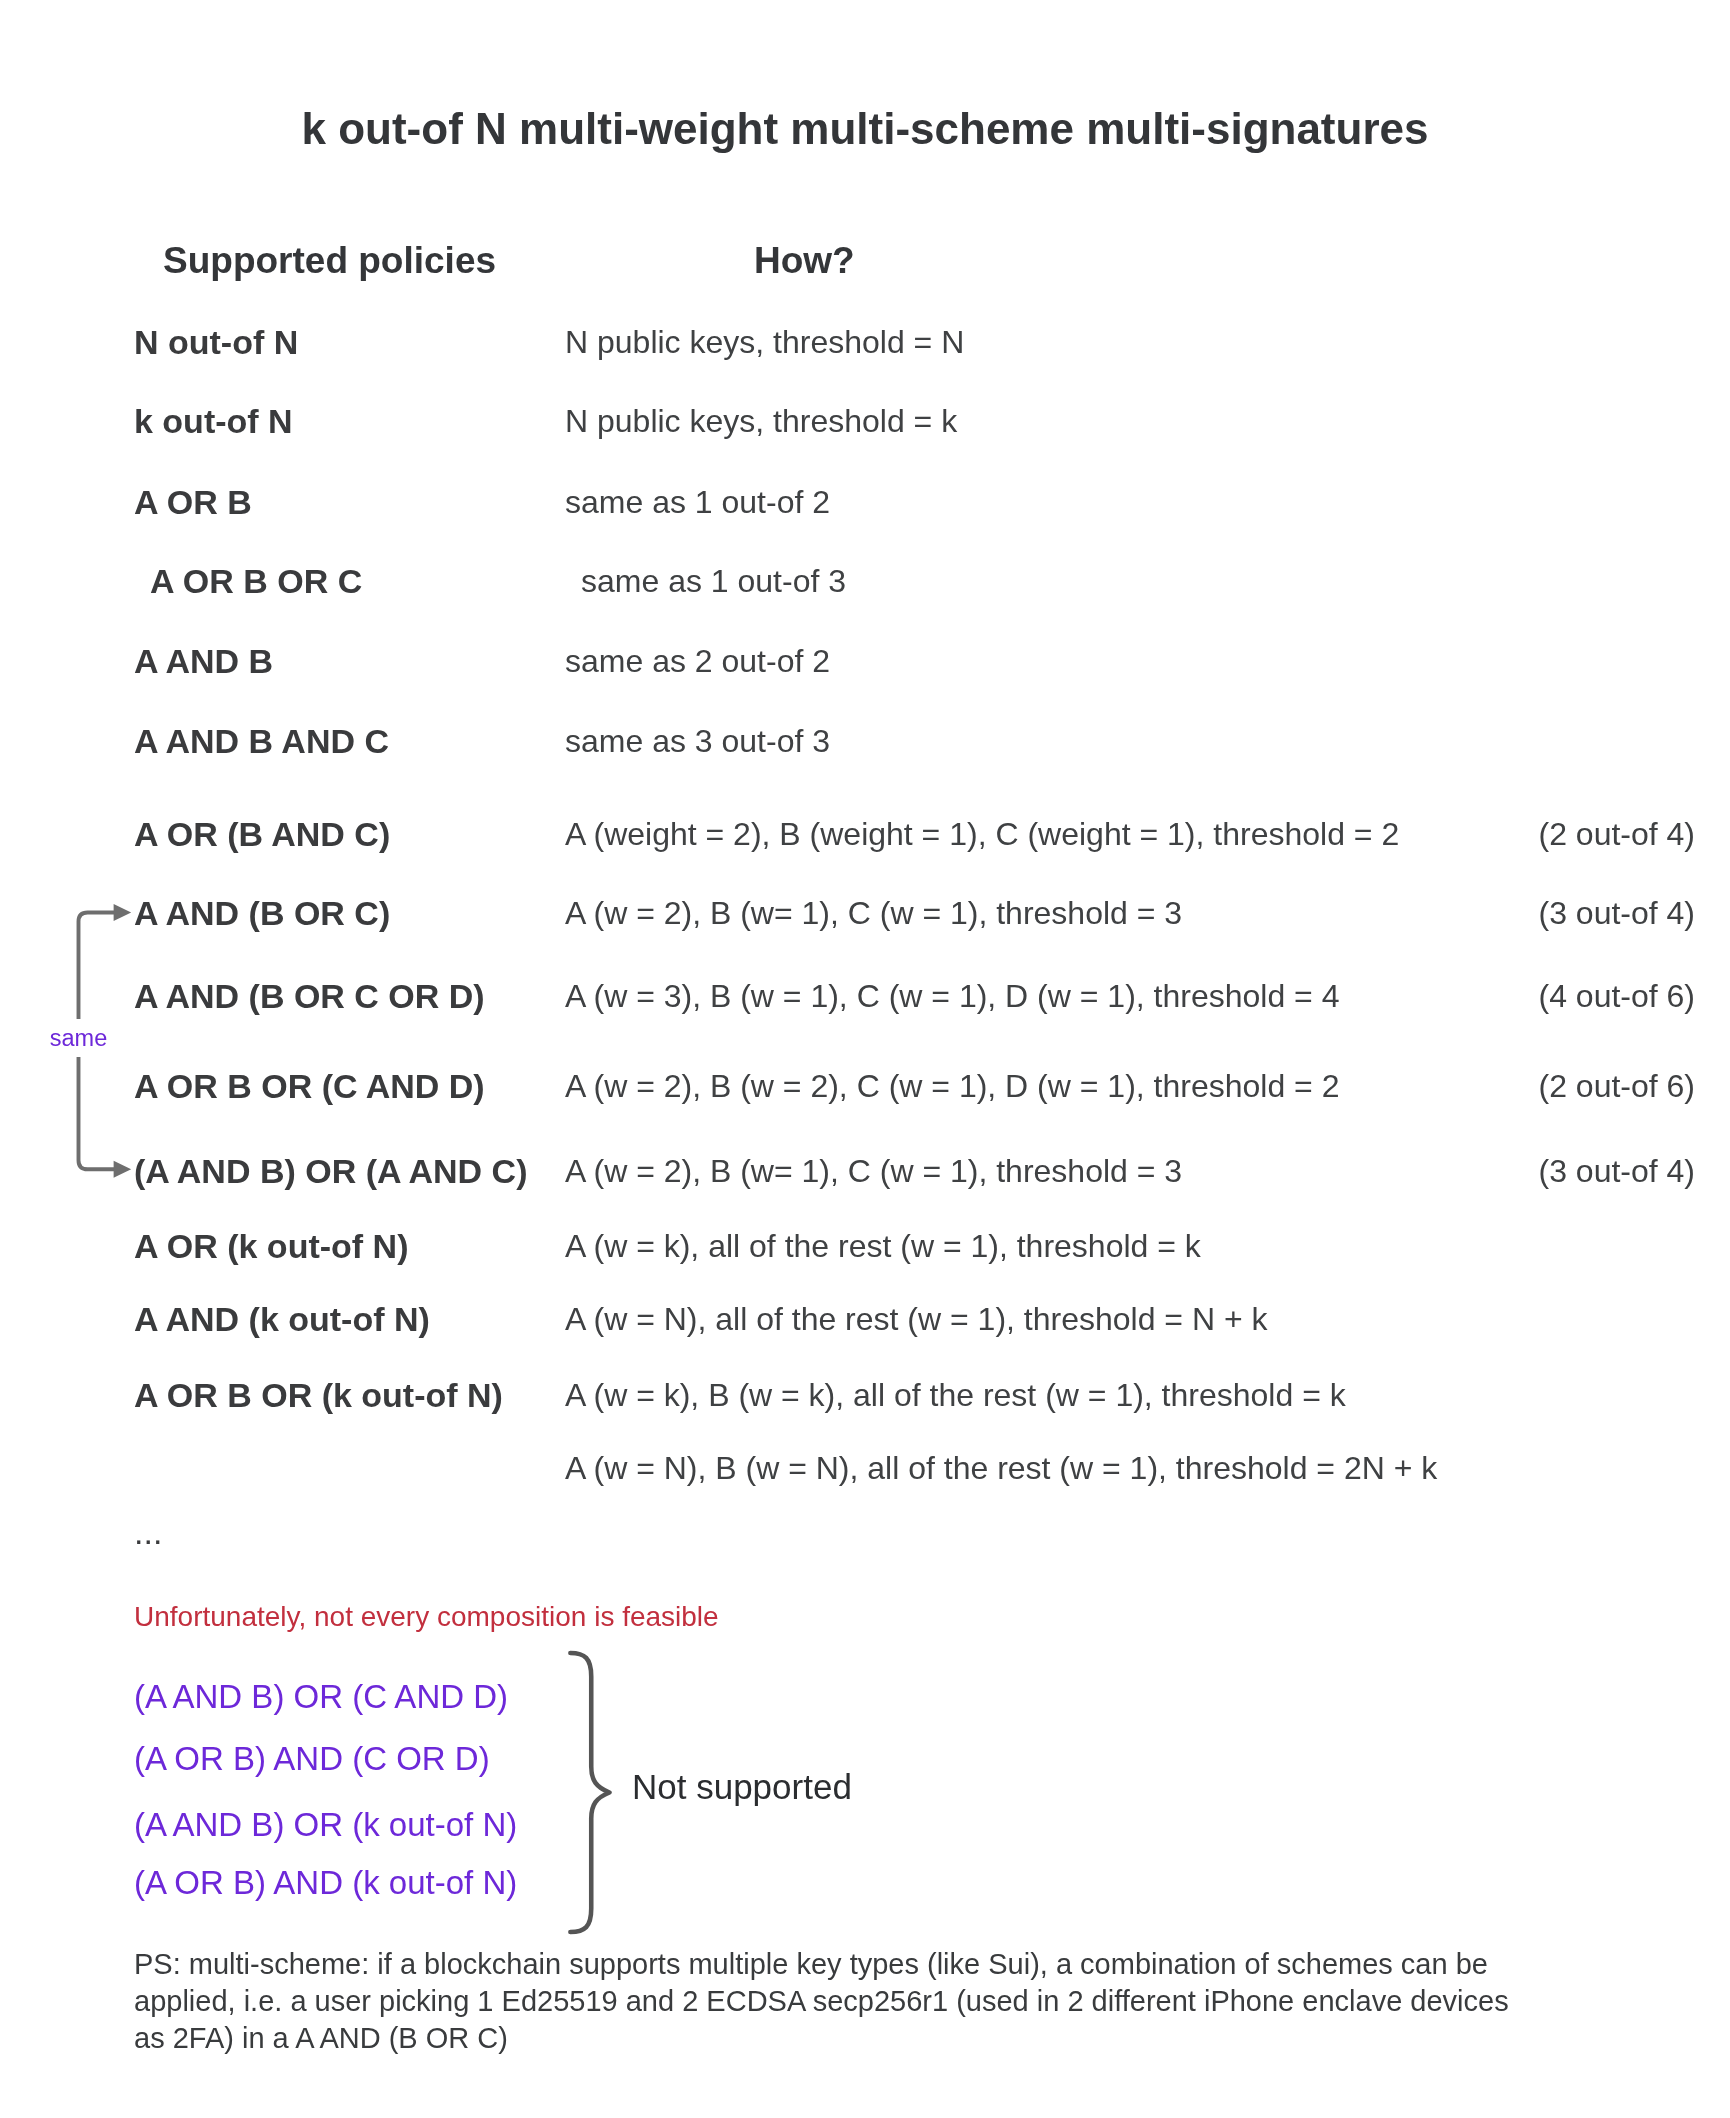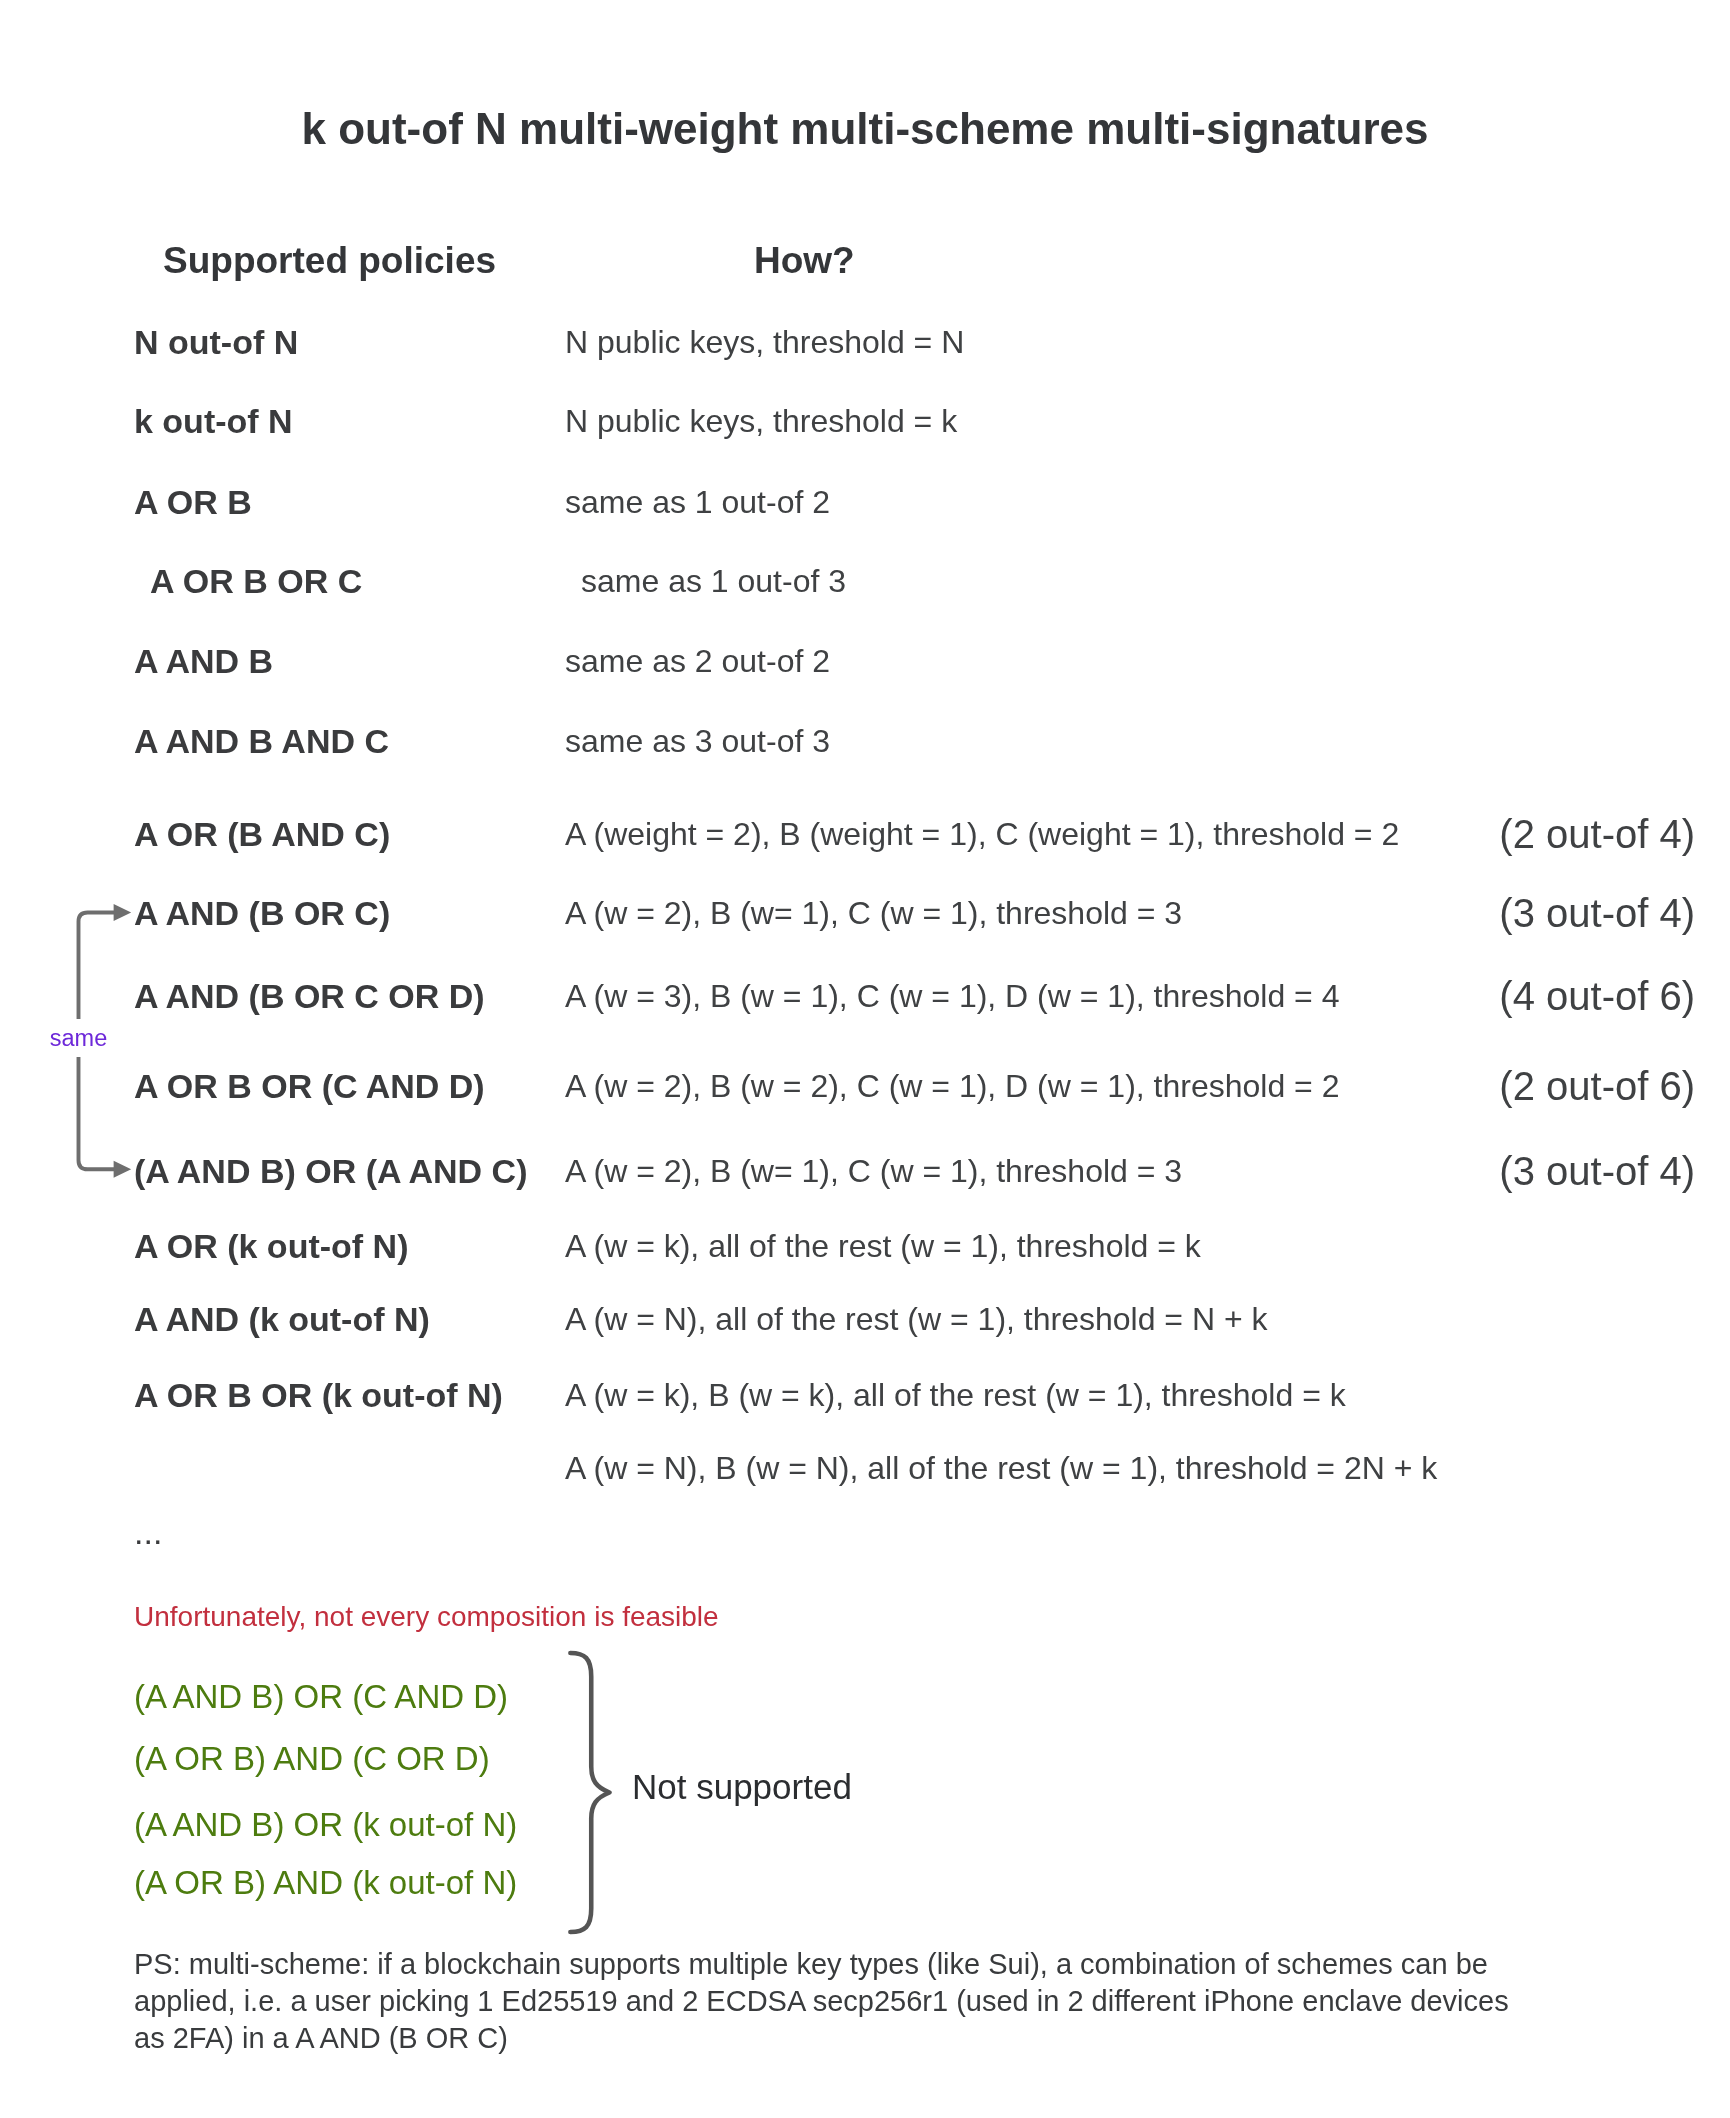--- a/index.html
+++ b/index.html
@@ -27,21 +27,21 @@
     font-size:34px; font-weight:bold; color:#3a3b3d;
     line-height:54px;
   }
   .row-how{
     left:565px;
     font-size:32px; font-weight:normal; color:#3f4143;
     line-height:54px;
   }
   .row-note{
     left:1404px; width:291px; text-align:right;
-    font-size:40px; font-weight:normal; color:#3f4143;
+    font-size:32px; font-weight:normal; color:#3f4143;
     line-height:54px;
   }
   .ellipsis-row{
     left:134px; top:1513px;
     font-size:34px; color:#3a3b3d;
   }
   .same-label{
     left:36px; top:1019px; width:85px; height:38px;
     background:#ffffff;
     text-align:center;
@@ -49,21 +49,21 @@
     line-height:38px;
     z-index:3;
   }
   .same-svg{left:46px; top:875px; z-index:2;}
   .red-heading{
     left:134px; top:1601px;
     font-size:28px; color:#c22f3e;
   }
   .red-item{
     left:134px;
-    font-size:33px; color:#4d7c0f;
+    font-size:33px; color:#6d28d9;
   }
   .brace-svg{left:565px; top:1649px;}
   .not-supported{
     left:632px; top:1767px;
     font-size:35px; color:#2b2d30;
   }
   .ps-note{
     left:134px; top:1946px; width:1567px;
     font-size:29px; line-height:37px;
     color:#393b3d;

